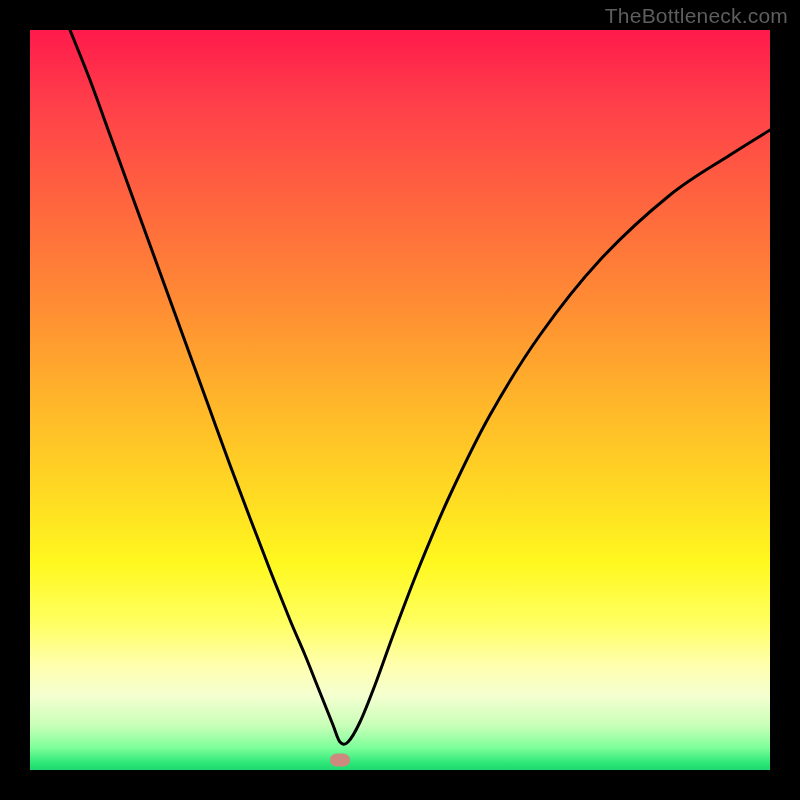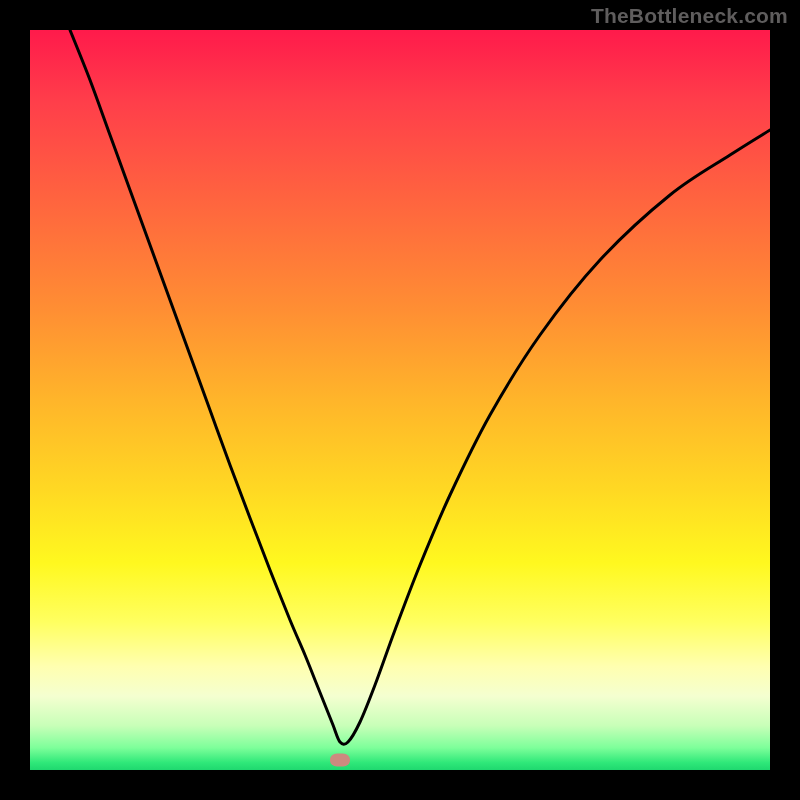--- a/index.html
+++ b/index.html
@@ -59,21 +59,21 @@
     border-radius: 7px / 6px;
     background: #cc8a7f;
     transform: translate(-50%, -50%);
   }
   .watermark {
     position: absolute;
     top: 4px;
     right: 12px;
     color: #5f5d5d;
     font-size: 21px;
-    font-weight: 700;
+    font-weight: 400;
     letter-spacing: 0.2px;
     user-select: none;
   }
 </style>
 </head>
 <body>
 
 <div class="frame">
   <div class="watermark">TheBottleneck.com</div>
   <div class="plot">

